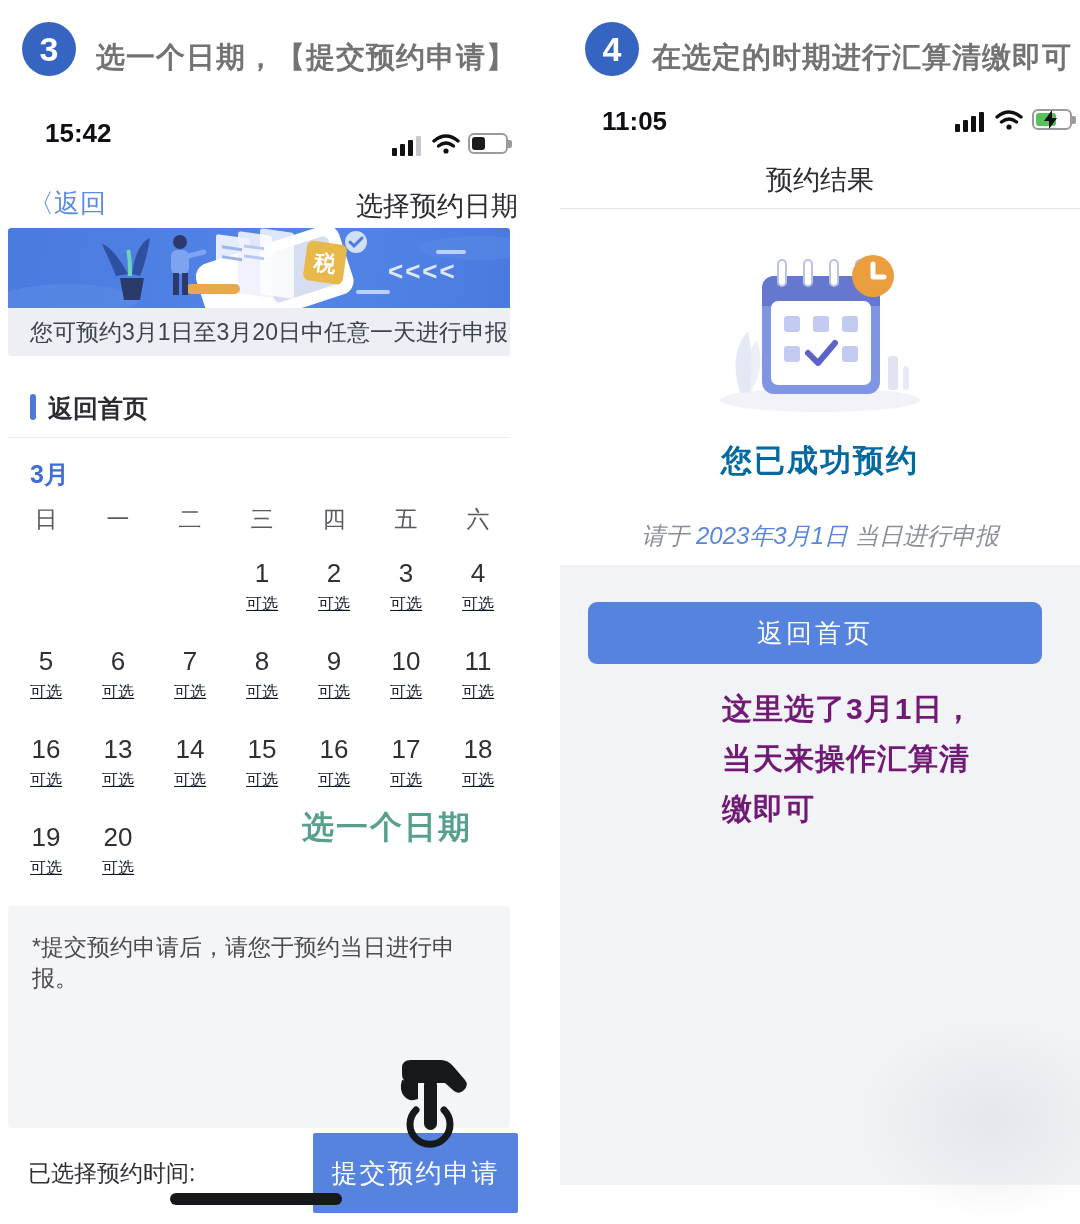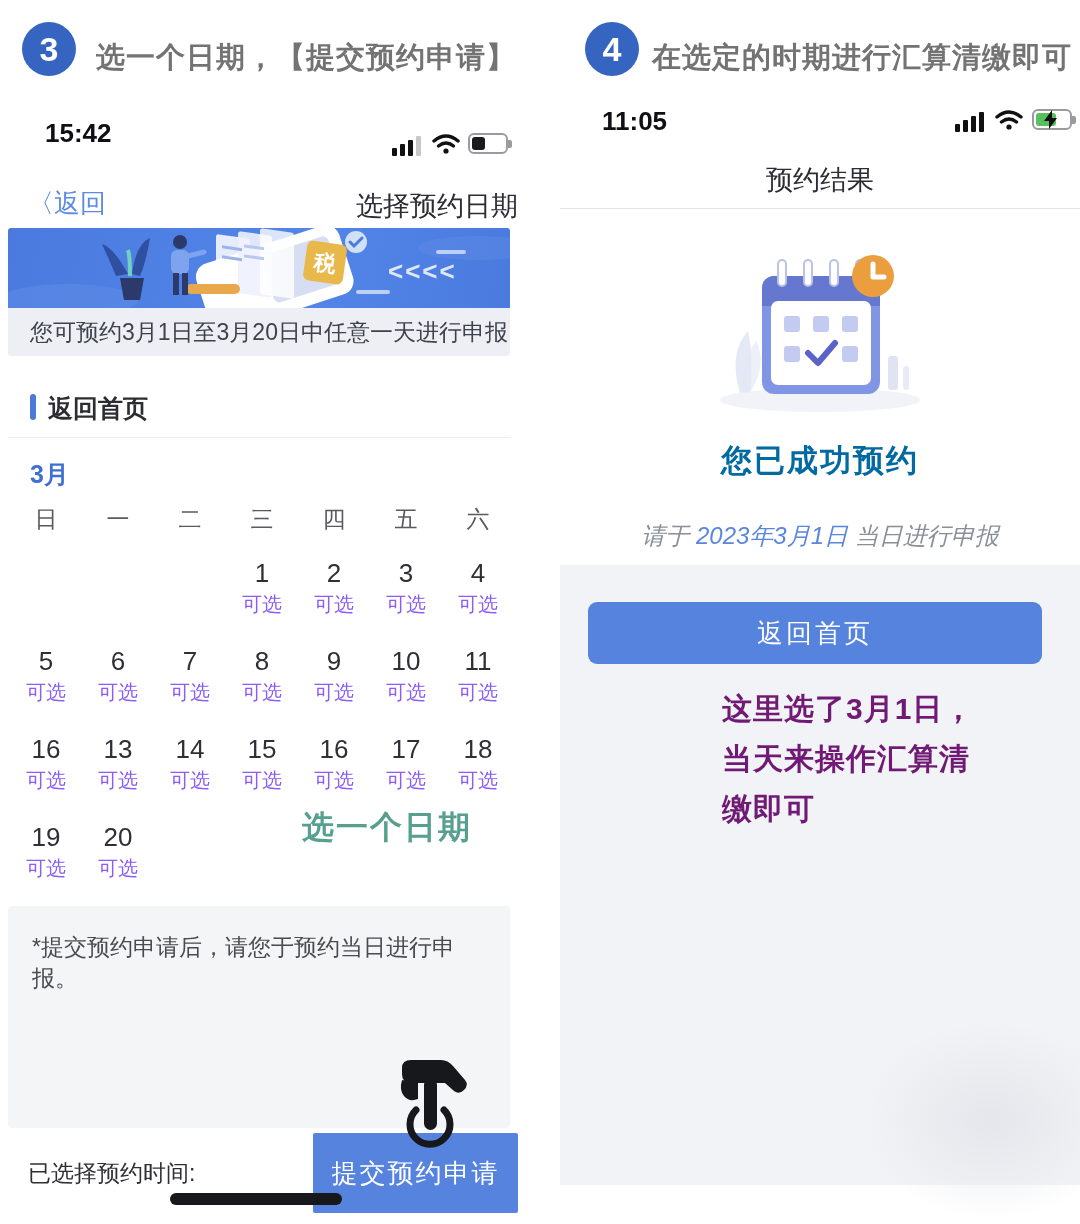--- a/index.html
+++ b/index.html
@@ -29,21 +29,21 @@
   .sec-title { left:48px; top:392px; font-size:25px; font-weight:bold; color:#2c2c33; }
   .divider { height:1px; background:#ebebf0; }
   .month { left:30px; top:458px; font-size:25px; font-weight:bold; color:#3f6fd0; }
 
   .weekday-row { left:10px; top:504px; display:flex; }
   .wd { width:72px; text-align:center; font-size:23px; color:#5a5a60; }
   #calendar-grid { left:10px; top:556px; }
   .cal-row { display:flex; height:88px; }
   .cal-cell { width:72px; text-align:center; }
   .cal-num { font-size:26px; color:#2f2f35; line-height:34px; }
-  .cal-sel { font-size:20px; color:#8b5cf6; line-height:28px; }
+  .cal-sel { font-size:16px; color:#0f172a; line-height:28px;text-decoration:underline; }
 
   .teal-note-left { left:302px; top:806px; font-size:32px; font-weight:bold; color:#57a08f; letter-spacing:2px; }
 
   .footnote-box { left:8px; top:906px; width:502px; height:222px; background:#f4f5f7; border-radius:4px;
                   padding:26px 24px; font-size:23px; color:#4a4a4f; }
   .footer-label { left:28px; top:1158px; font-size:23px; color:#2f2f35; }
   .black-bar { left:170px; top:1193px; width:172px; height:12px; background:#17181c; border-radius:6px; z-index:5; }
   .submit-btn { left:313px; top:1133px; width:205px; height:80px; background:#5583de; color:#fff;
                 font-size:26px; display:flex; align-items:center; justify-content:center; border-radius:2px; z-index:4; letter-spacing:2px;}
 

